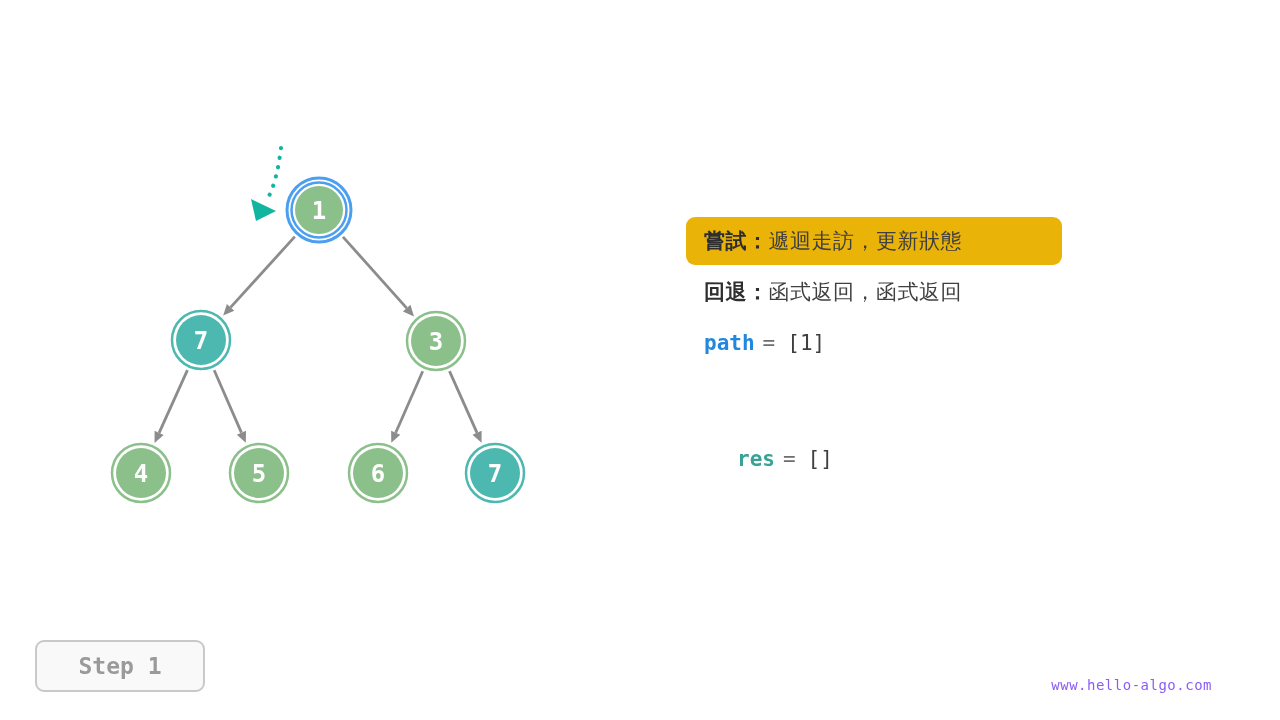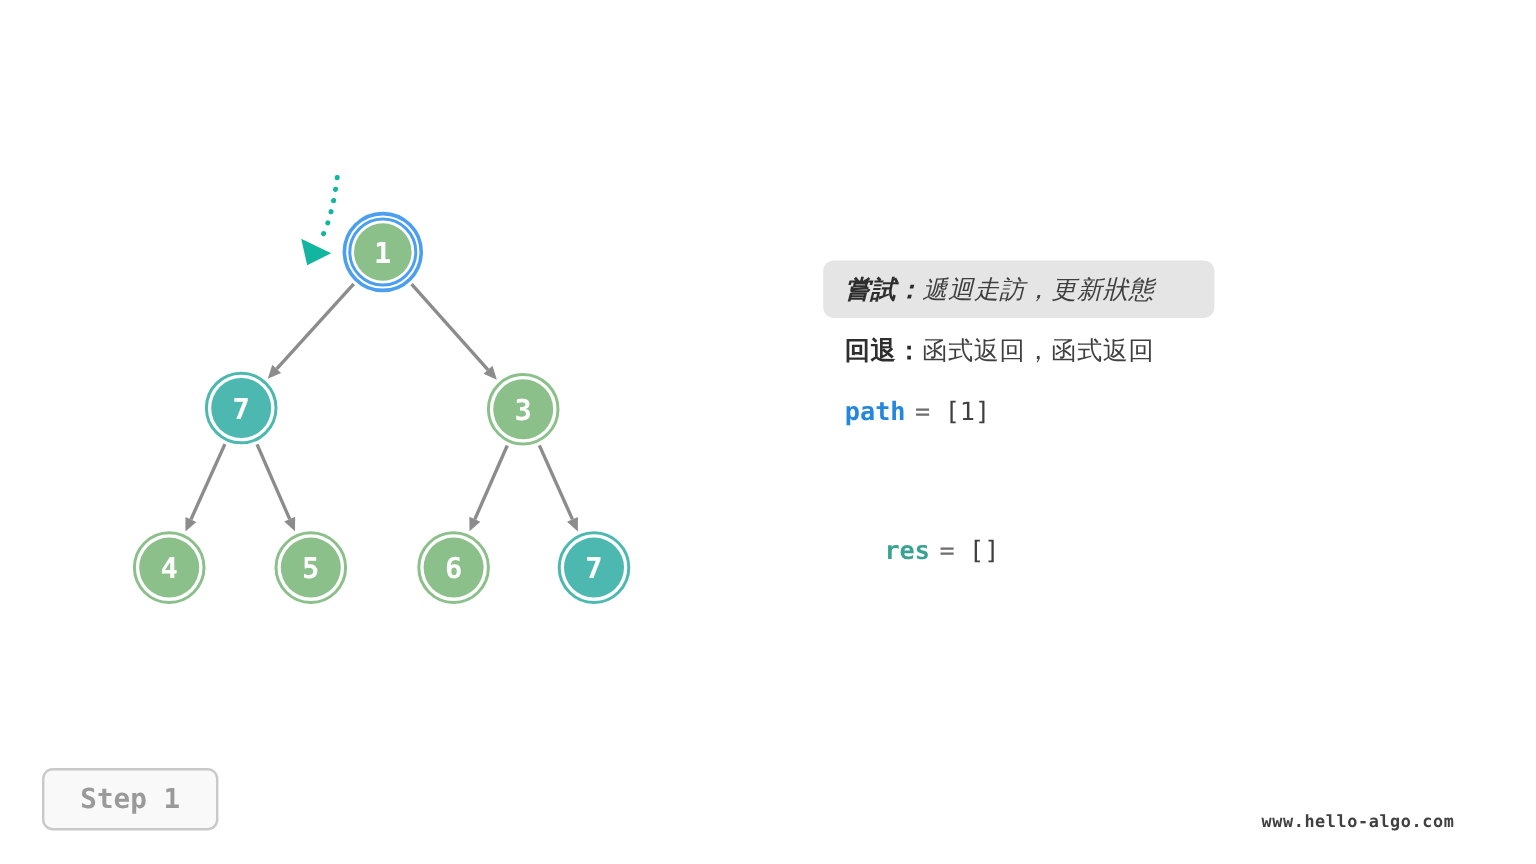--- a/index.html
+++ b/index.html
@@ -5,53 +5,53 @@
   html,body{margin:0;padding:0;}
   body{
     width:1280px;height:720px;position:relative;background:#ffffff;
     font-family:"Liberation Sans",sans-serif;overflow:hidden;
   }
   .canvas{position:absolute;left:0;top:0;width:1280px;height:720px;}
   svg.tree{position:absolute;left:0;top:0;}
 
   
   .pill{
-    position:absolute;left:686px;top:217px;width:326px;height:48px;
-    background:#e5e5e5;border-radius:9px;
-    display:flex;align-items:center;padding-left:18px;box-sizing:border-box;font-style:italic;
+    position:absolute;left:686px;top:217px;width:376px;height:48px;
+    background:#eab308;border-radius:9px;
+    display:flex;align-items:center;padding-left:18px;box-sizing:border-box;
   }
   .cjk{font-size:21px;color:#3F3F3F;letter-spacing:.5px;white-space:nowrap;}
   .cjk .lbl{font-weight:bold;color:#2E2E2E;}
   .line-backtrack{position:absolute;left:704px;top:278px;}
   .code{
     position:absolute;font-family:"DejaVu Sans Mono","Liberation Mono",monospace;
     font-size:21px;color:#3F3F3F;white-space:nowrap;
   }
   .line-path{left:704px;top:331px;text-align:right;}
   .line-res{left:704px;top:447px;}
   .var{font-weight:bold;}
   .var-path{color:#2287DD;}
   .var-res{color:#38A295;margin-left:33px;}
   .eq{color:#6E6E6E;margin:0 12px 0 8px;}
   .val{color:#3F3F3F;}
 
   
   .step{
-    position:absolute;left:35px;top:640px;width:147px;height:52px;
+    position:absolute;left:35px;top:640px;width:170px;height:52px;
     border:2px solid #C9C9C9;border-radius:9px;background:#F9F9F9;
     display:flex;align-items:center;justify-content:center;
     font-family:"DejaVu Sans Mono","Liberation Mono",monospace;
     font-size:23px;font-weight:bold;color:#9A9A9A;box-sizing:border-box;
   }
 
   
   .wm{
     position:absolute;right:68px;top:677px;
     font-family:"DejaVu Sans Mono","Liberation Mono",monospace;
-    font-size:14px;color:#404040;letter-spacing:.5px;font-weight:bold;
+    font-size:14px;color:#8b5cf6;letter-spacing:.5px;
   }
 </style>
 </head>
 <body>
 
 <div class="canvas">
 
   <svg class="tree" width="600" height="560" viewBox="0 0 600 560">
       <g>
         <line x1="294.8041986598591" y1="236.6563913069349" x2="230.57264608239447" y2="307.4199661804129" stroke="#8C8C8C" stroke-width="2.8"></line>

